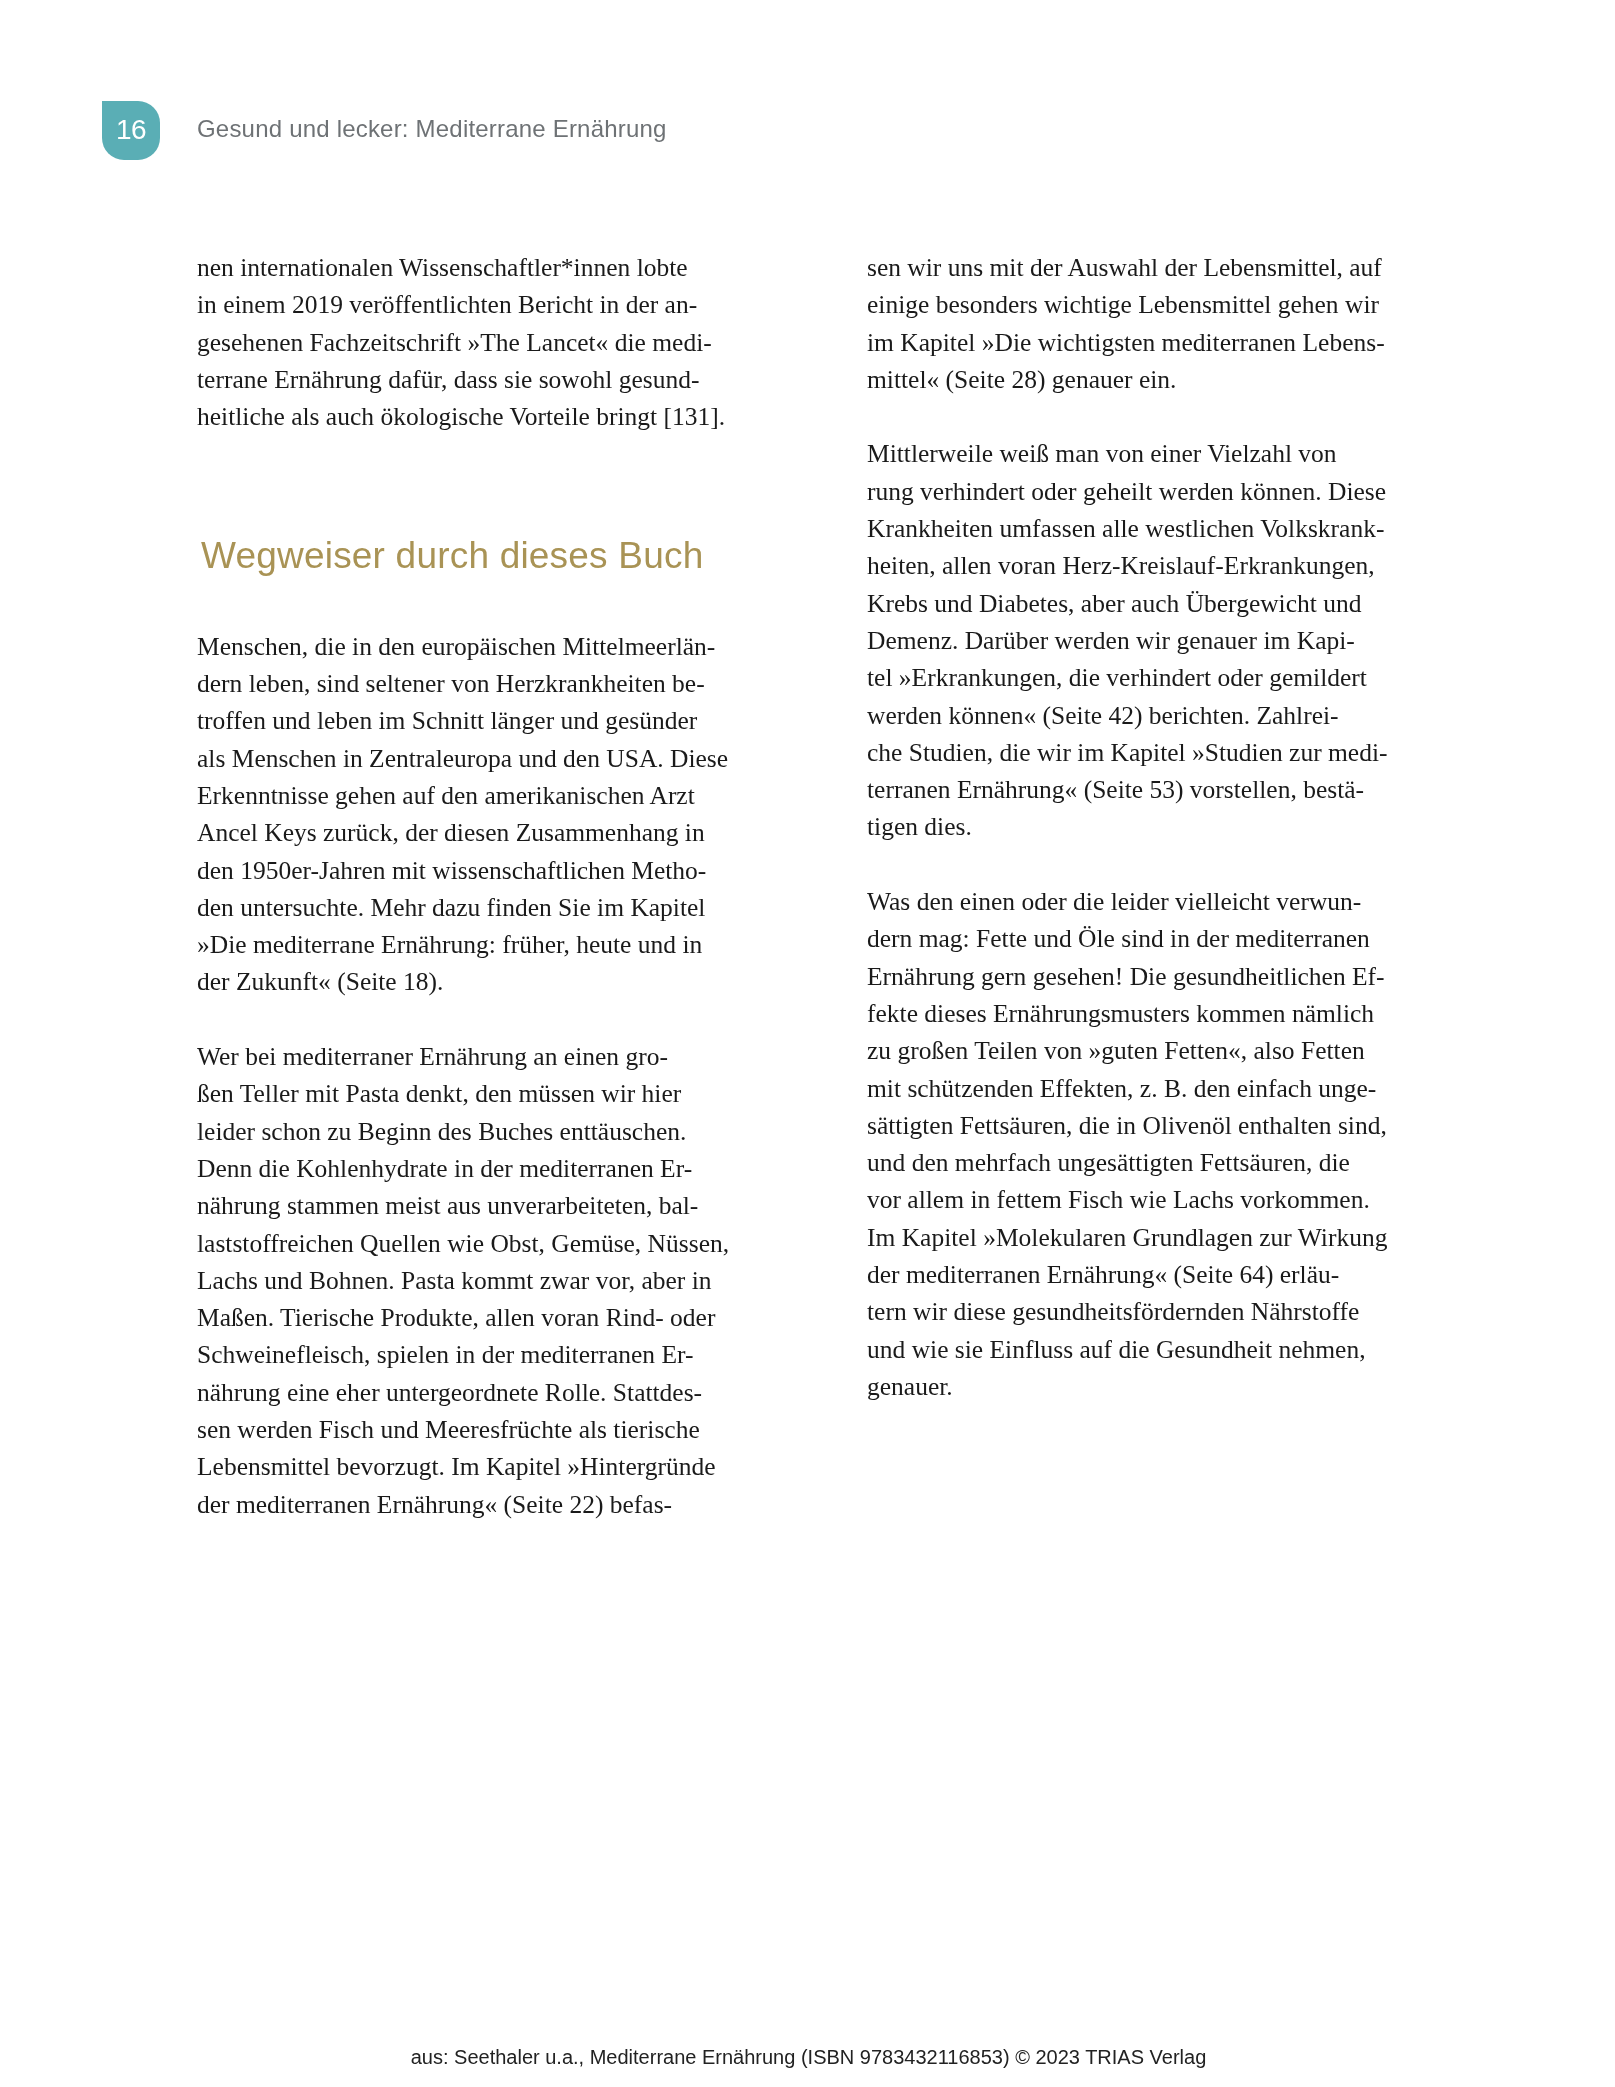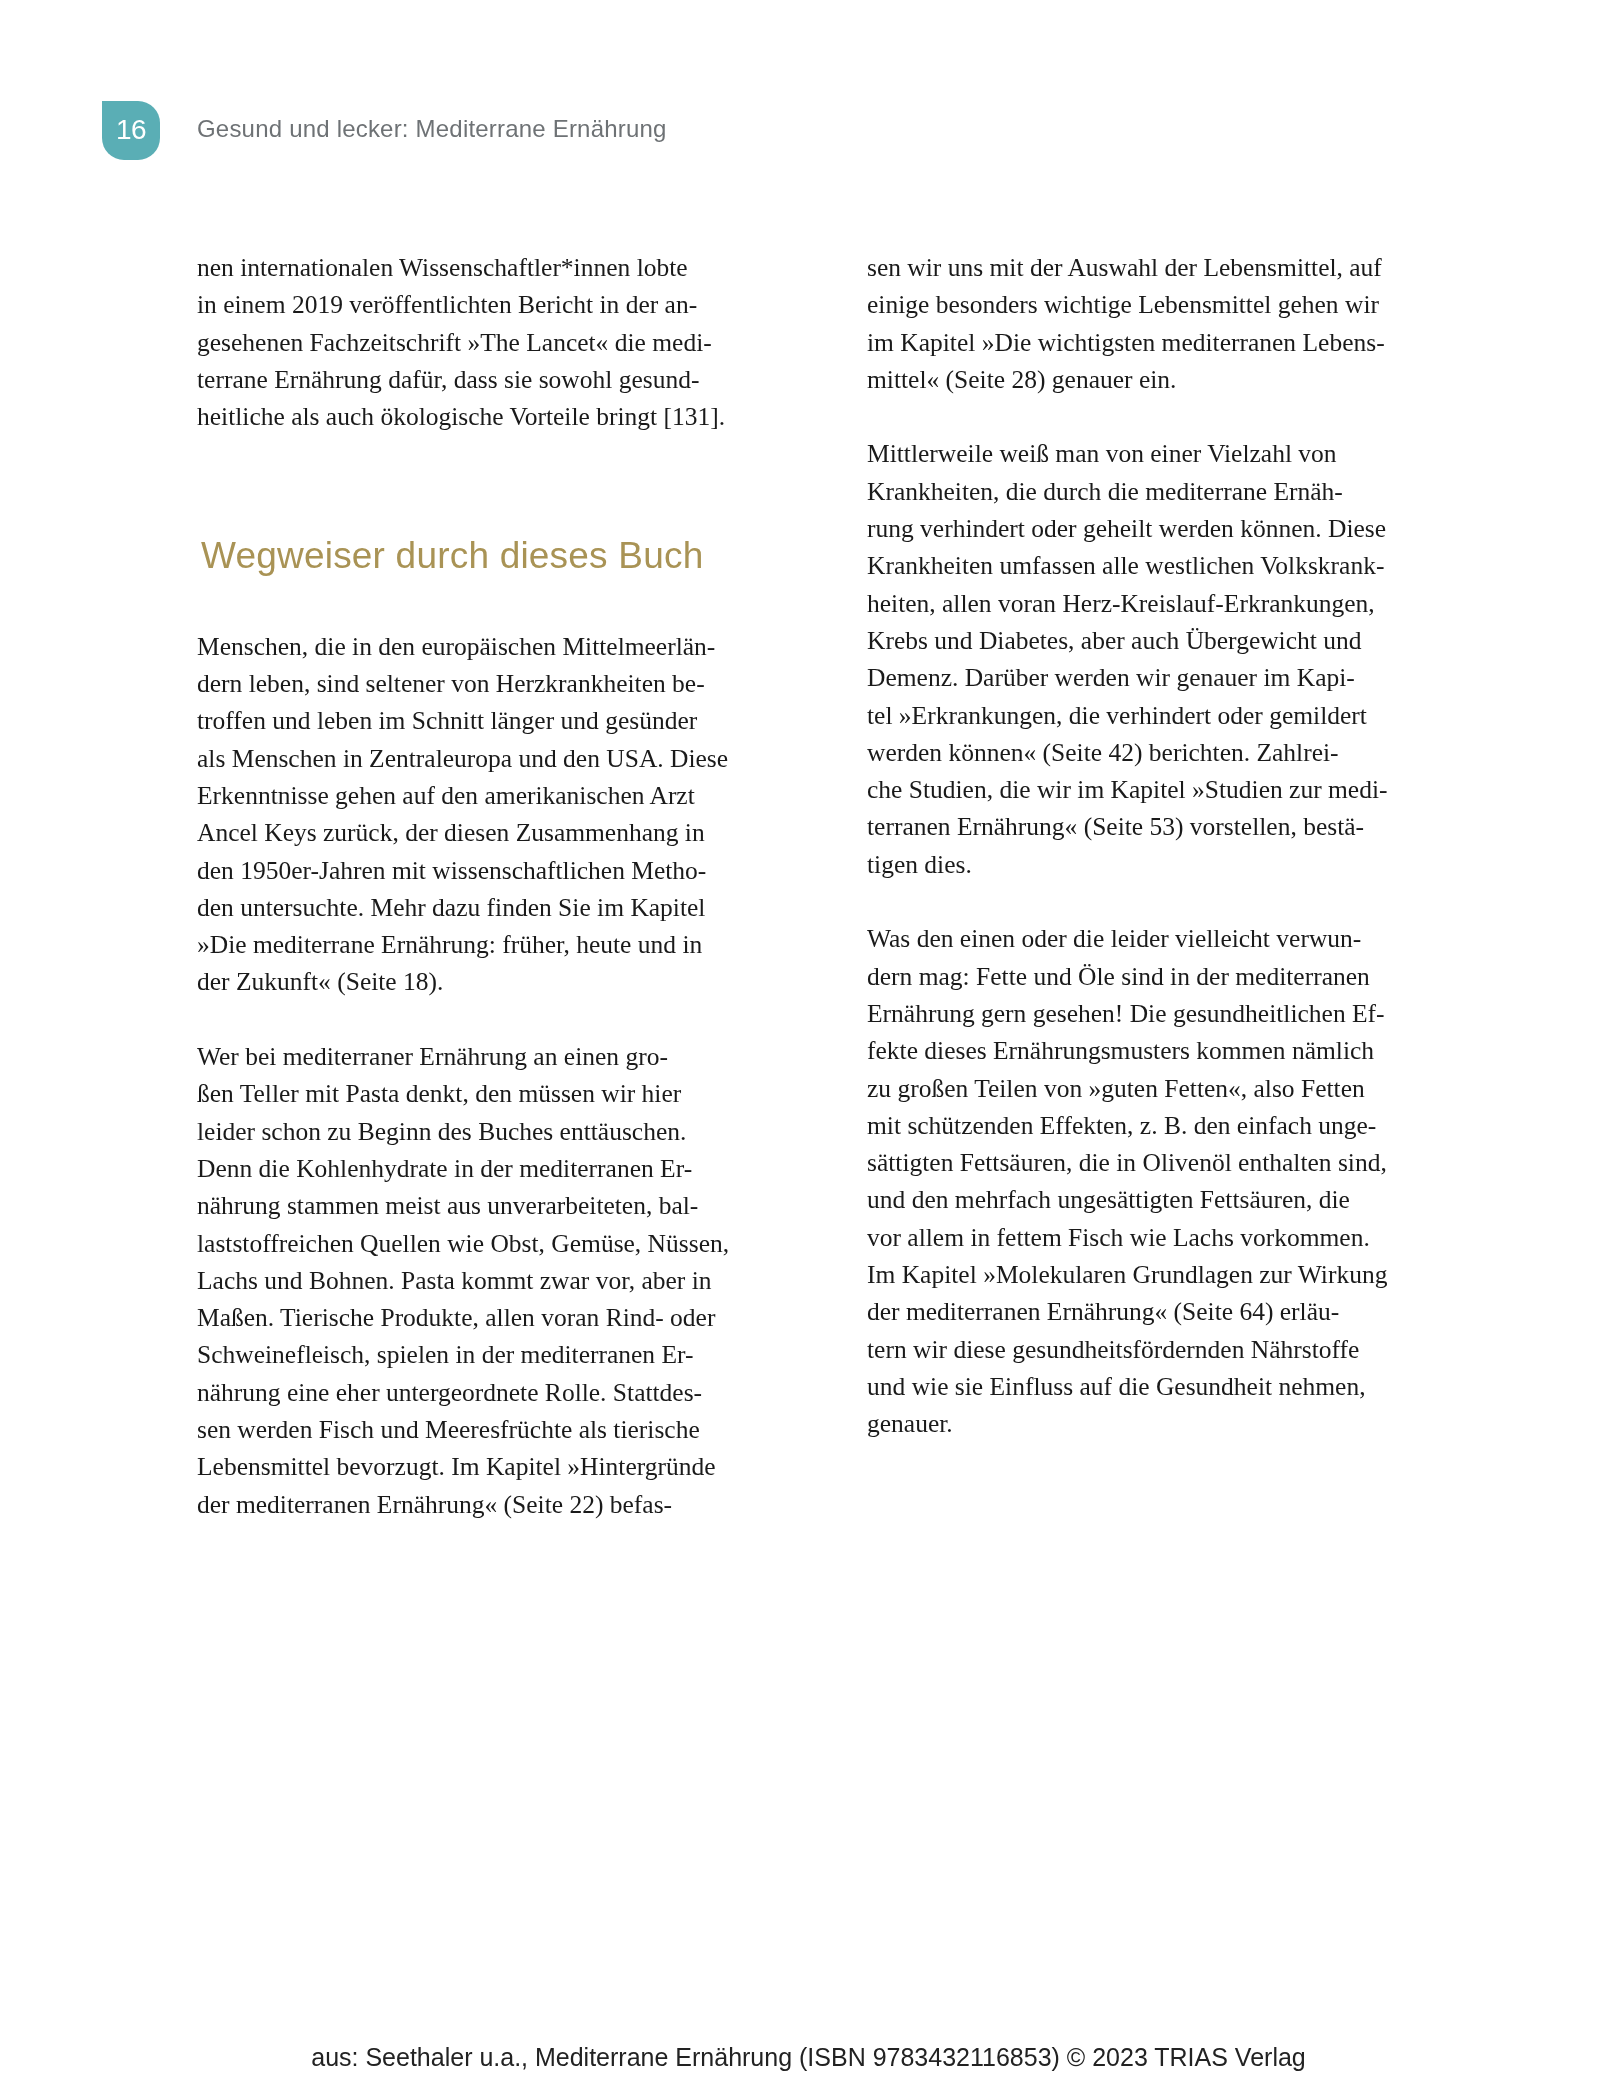--- a/index.html
+++ b/index.html
@@ -82,21 +82,21 @@
   }
   .heading-spacer-top { height: 56px; }
   .heading-spacer-bottom { height: 45px; }
   .footer-credit {
     position: absolute;
     left: 0;
     width: 1615px;
     top: 2042px;
     text-align: center;
     font-family: "Liberation Sans", sans-serif;
-    font-size: 25px;
+    font-size: 20px;
     color: #222222;
     line-height: 30px;
     white-space: nowrap;
   }
   .footer-credit span { position: relative; left: 1px; }
 </style>
 </head>
 <body>
 
 <div class="page">
@@ -155,21 +155,20 @@
 
     <p class="para">
       <span class="line">sen wir uns mit der Auswahl der Lebensmittel, auf</span>
       <span class="line">einige besonders wichtige Lebensmittel gehen wir</span>
       <span class="line">im Kapitel »Die wichtigsten mediterranen Lebens-</span>
       <span class="line">mittel« (Seite 28) genauer ein.</span>
     </p>
 
     <p class="para">
       <span class="line">Mittlerweile weiß man von einer Vielzahl von</span>
-      <span class="line">Krankheiten, die durch die mediterrane Ernäh-</span>
       <span class="line">rung verhindert oder geheilt werden können. Diese</span>
       <span class="line">Krankheiten umfassen alle westlichen Volkskrank-</span>
       <span class="line">heiten, allen voran Herz-Kreislauf-Erkrankungen,</span>
       <span class="line">Krebs und Diabetes, aber auch Übergewicht und</span>
       <span class="line">Demenz. Darüber werden wir genauer im Kapi-</span>
       <span class="line">tel »Erkrankungen, die verhindert oder gemildert</span>
       <span class="line">werden können« (Seite 42) berichten. Zahlrei-</span>
       <span class="line">che Studien, die wir im Kapitel »Studien zur medi-</span>
       <span class="line">terranen Ernährung« (Seite 53) vorstellen, bestä-</span>
       <span class="line">tigen dies.</span>

